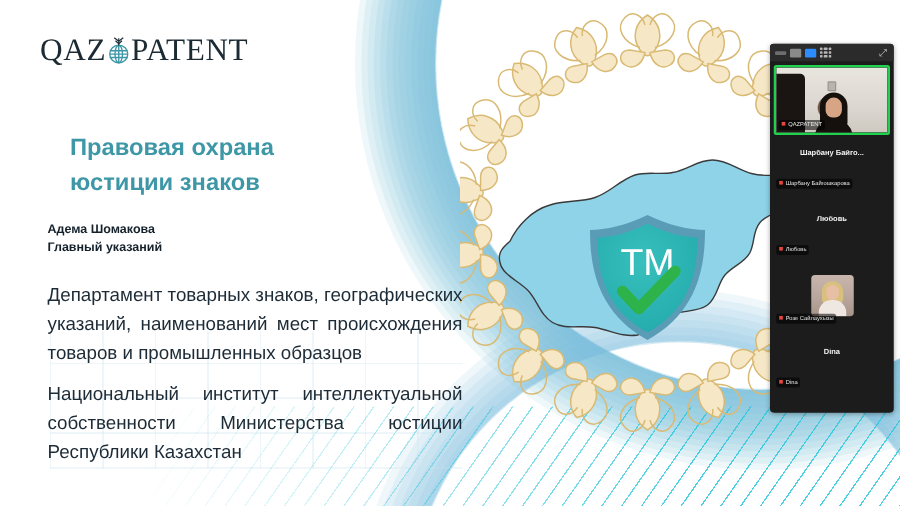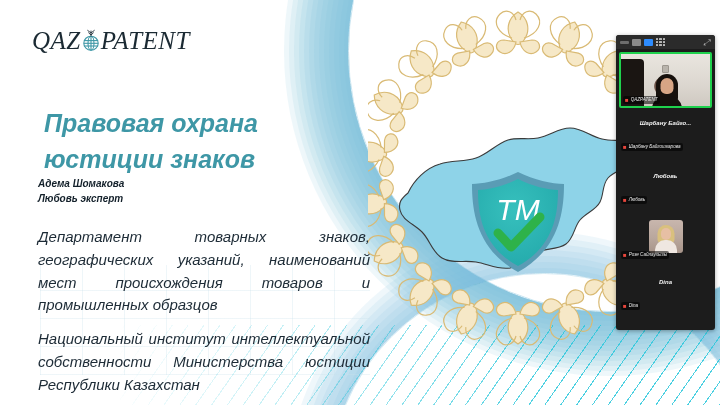--- a/index.html
+++ b/index.html
@@ -9,21 +9,20 @@
   }
   body {
     font-family: "Liberation Sans", sans-serif;
   }
   #screen {
     position: relative;
     width: 720px;
     height: 405px;
     overflow: hidden;
     background: #ffffff;
-    font-style: italic;
   }
 
   
   .bg-layer {
     position: absolute;
     inset: 0;
     pointer-events: none;
   }
   .arcs {
     position: absolute;
@@ -110,25 +109,25 @@
   .logo-mark {
     width: 22px;
     height: 24px;
     margin: 0 -1px;
     position: relative;
     display: inline-block;
   }
 
   .slide-title {
     position: absolute;
-    left: 44px;
+    left: 56px;
     top: 105px;
     width: 330px;
     color: #3e97a6;
-    font-size: 25px;
+    font-size: 19px;
     line-height: 1.45;
     font-weight: 600;
   }
 
   .presenter {
     position: absolute;
     left: 38px;
     top: 177px;
     width: 330px;
     color: #14212b;
@@ -580,21 +579,21 @@
     </svg>
   </div>
 
   <div class="slide-title">
     <div>Правовая охрана</div>
     <div>юстиции знаков</div>
   </div>
 
   <div class="presenter">
     <div>Адема Шомакова</div>
-    <div>Любовь эксперт</div>
+    <div>Главный указаний</div>
   </div>
 
   <div class="dept-block">
     <p>Департамент товарных знаков, географических указаний, наименований мест происхождения товаров и промышленных образцов</p>
     <p>Национальный институт интеллектуальной собственности Министерства юстиции Республики Казахстан</p>
   </div>
 
   <div class="vc-panel">
 
     <div class="vc-toolbar">

